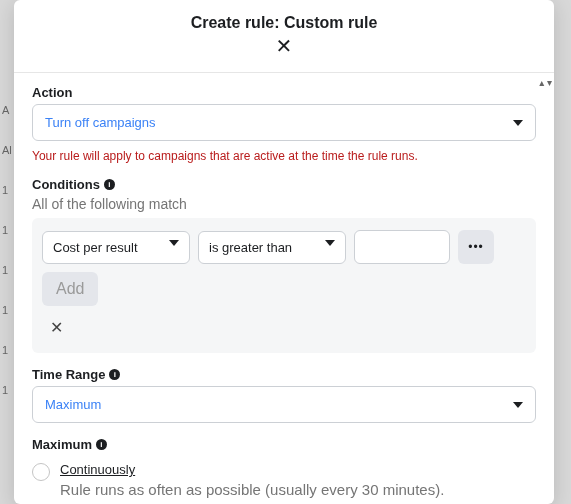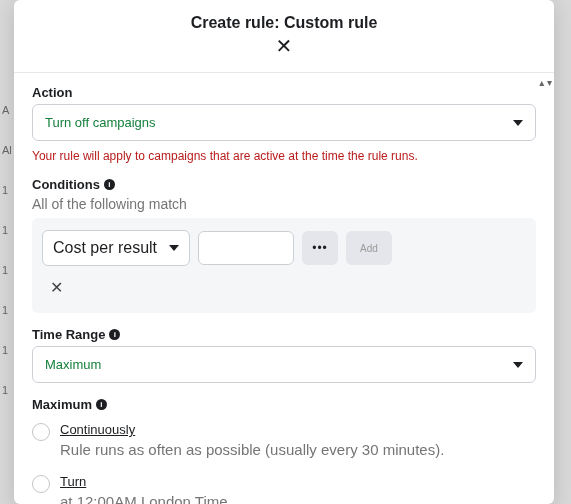--- a/index.html
+++ b/index.html
@@ -83,21 +83,21 @@
     }
     .select-box {
       width: 100%;
       border: 1px solid #ccd0d5;
       border-radius: 6px;
       padding: 10px 12px;
       display: flex;
       justify-content: space-between;
       align-items: center;
       font-size: 13px;
-      color: #15803d;
+      color: #3b82f6;
       background: #fff;
       cursor: pointer;
     }
     .help-text {
       font-size: 12px;
       color: #b91c1c;
       margin-top: 8px;
     }
     .conditions-box {
       background: #f5f6f7;
@@ -110,23 +110,22 @@
       gap: 8px;
       align-items: center;
       flex-wrap: wrap;
     }
     .cond-select {
       background: #fff;
       border: 1px solid #ccd0d5;
       border-radius: 6px;
       padding: 8px 10px;
       display: flex;
-      align-items: center;
       justify-content: space-between;
-      font-size: 16px;
+      font-size: 13px;
       color: #1c1e21;
       cursor: pointer;
     }
     .cond-select.c1 { width: 148px; }
     .cond-select.c2 { width: 148px; }
     .cond-input {
       background: #fff;
       border: 1px solid #ccd0d5;
       border-radius: 6px;
       padding: 8px 10px;
@@ -144,21 +143,21 @@
       cursor: pointer;
       letter-spacing: 1px;
       width: 36px;
       height: 34px;
     }
     .add-btn {
       background: #e4e6eb;
       border: none;
       border-radius: 6px;
       padding: 8px 14px;
-      font-size: 10px;
+      font-size: 16px;
       color: #9a9a9a;
       cursor: pointer;
       height: 34px;
     }
     .remove-cond {
       background: none; border: none;
       font-size: 16px; color: #444;
       cursor: pointer; padding: 6px 8px;
       margin-top: 6px;
     }
@@ -234,20 +233,24 @@
       <span>Conditions</span>
       <span class="info-icon">i</span>
     </div>
     <div class="sub-label">All of the following match</div>
     <div class="conditions-box">
       <div class="cond-row">
         <div class="cond-select c1">
           <span>Cost per result</span>
           <span class="caret"></span>
         </div>
+        <div class="cond-select c2">
+          <span>is greater than</span>
+          <span class="caret"></span>
+        </div>
         <input class="cond-input" value="" style="">
         <button class="more-btn">•••</button>
         <button class="add-btn">Add</button>
       </div>
       <button class="remove-cond">
         <span>✕</span>
       </button>
     </div>
 
     <div class="section-label">

